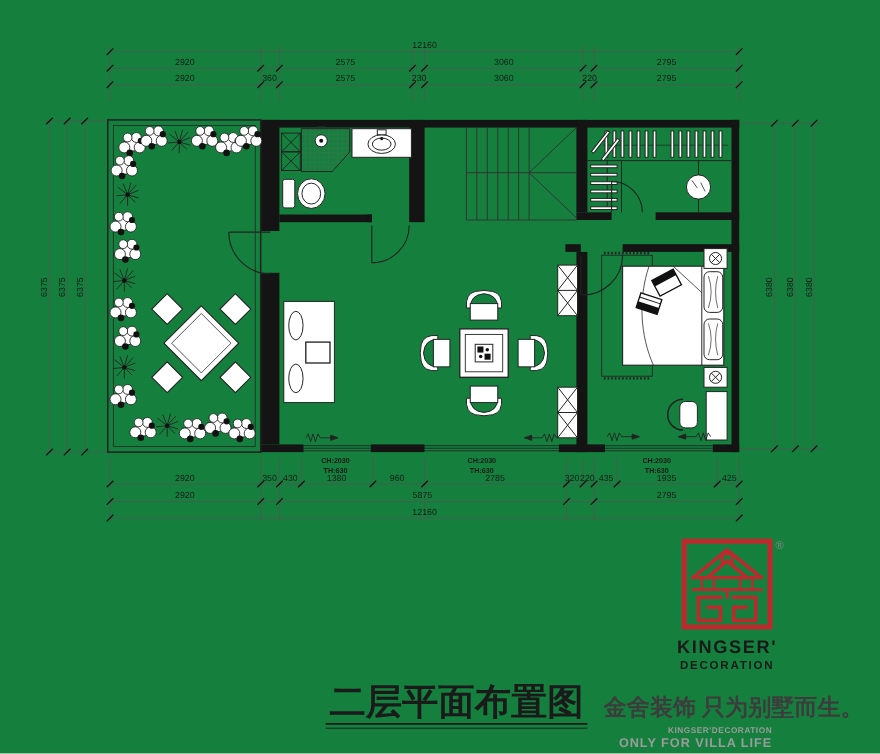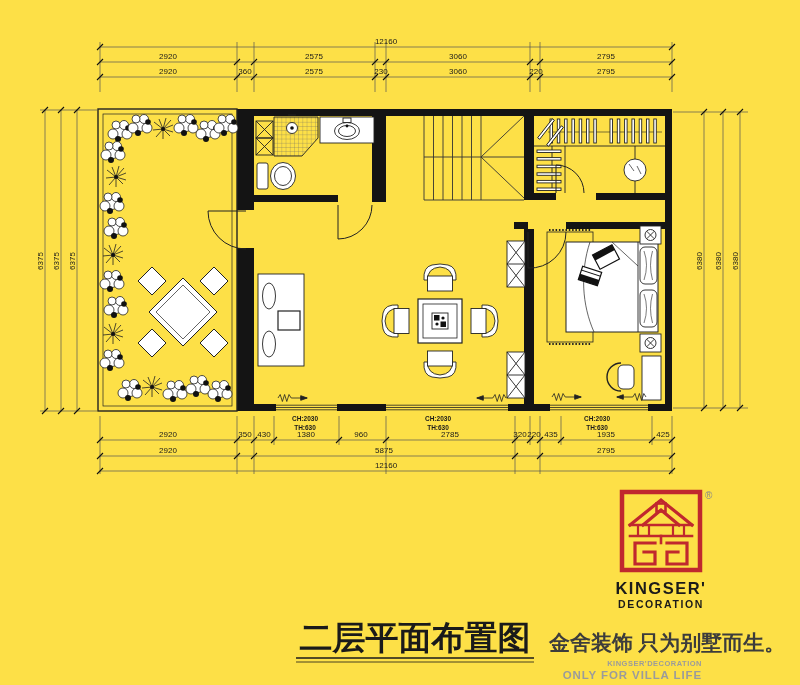--- a/index.html
+++ b/index.html
@@ -1,16 +1,16 @@
 <!DOCTYPE html>
 <html><head>
 <meta charset="utf-8">
 <style>
   html,body{margin:0;padding:0;background:#fff;}
-  .canvas{position:relative;width:800px;height:685px;background:#fde047;overflow:hidden;
+  .canvas{position:relative;width:800px;height:685px;background:#15803d;overflow:hidden;
           font-family:"Liberation Sans",sans-serif;}
   svg{display:block;}
   text{fill:#1a1a1a;}
   .dim{font:8px "Liberation Sans",sans-serif;}
   .wlabel{font:bold 6.5px "Liberation Sans",sans-serif;}
   .title-cn{font:bold 33px "Liberation Serif",serif;}
   .tag-cn{font:600 21px "Liberation Serif",serif;fill:#3c3c3c;}
   .brand1{font:bold 16.5px "Liberation Sans",sans-serif;letter-spacing:1.5px;}
   .brand2{font:bold 10.5px "Liberation Sans",sans-serif;letter-spacing:1.6px;}
   .sub1{font:bold 7.5px "Liberation Sans",sans-serif;letter-spacing:.5px;fill:#9b9b9b;}

